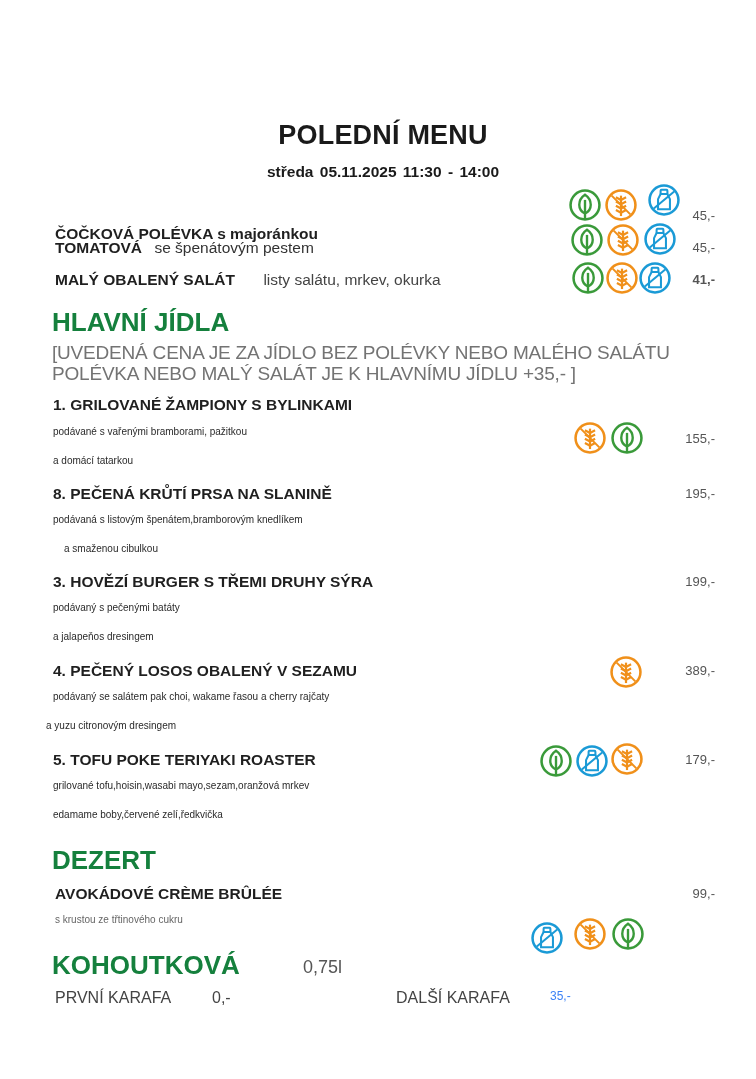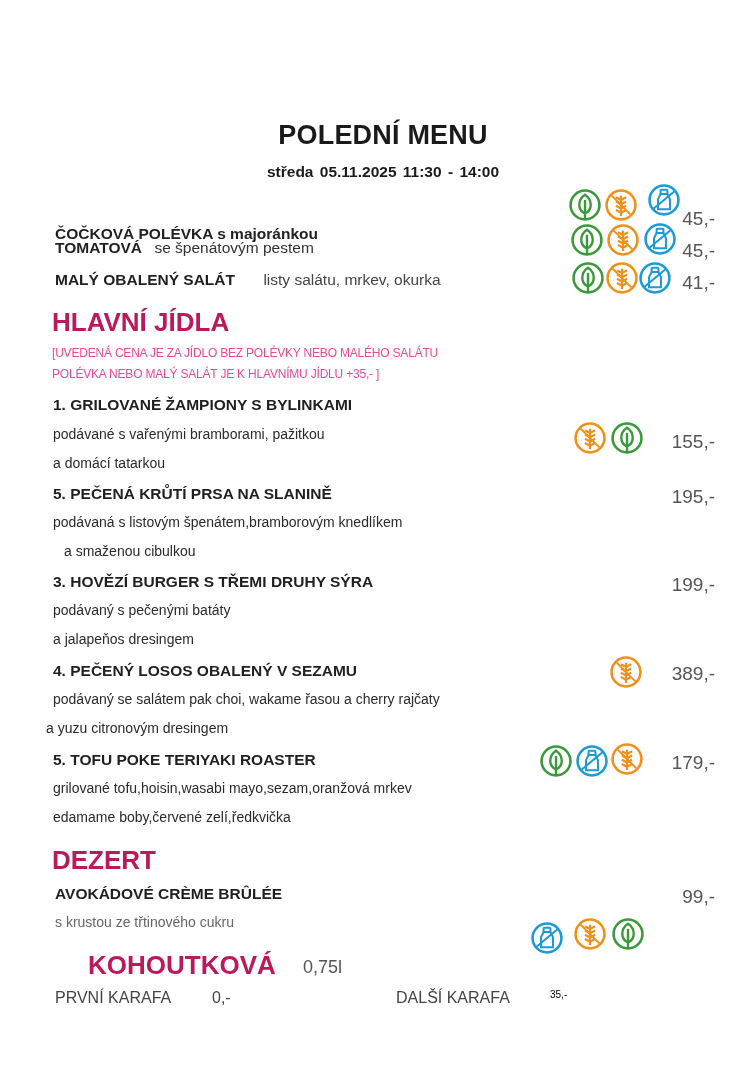--- a/index.html
+++ b/index.html
@@ -4,24 +4,24 @@
 <style>
   * { margin: 0; padding: 0; box-sizing: border-box; }
   html, body { width: 756px; height: 1079px; background: #ffffff; overflow: hidden; }
   body { position: relative; font-family: "Liberation Sans", "DejaVu Sans", sans-serif; color: #1a1a1a; }
   .abs { position: absolute; white-space: nowrap; }
   .title { top: 120px; left: 0; width: 766px; text-align: center; font-size: 27px; font-weight: bold; letter-spacing: 0.2px; }
   .subtitle { top: 163px; left: 0; width: 766px; text-align: center; font-size: 15.5px; font-weight: bold; word-spacing: 2px; }
   .bold { font-weight: bold; font-size: 15.5px; color: #1f1f1f; }
   .light { font-weight: normal; font-size: 15.5px; color: #333; }
   .thin { font-weight: normal; color: #555; }
-  .price { font-size: 19px; color: #555; text-align: right; }
-  .section { font-size: 26px; font-weight: bold; color: #be185d; }
-  .note { font-size: 12px; color: #ec4899; line-height: 20px; letter-spacing: -0.2px; }
-  .desc { font-size: 14px; color: #2a2a2a; }
+  .price { font-size: 13px; color: #555; text-align: right; }
+  .section { font-size: 26px; font-weight: bold; color: #15803d; }
+  .note { font-size: 19px; color: #737373; line-height: 20px; letter-spacing: -0.2px; }
+  .desc { font-size: 10px; color: #2a2a2a; }
   .icon { position: absolute; width: 34px; height: 34px; }
   .icon svg { width: 100%; height: 100%; display: block; }
 </style>
 </head>
 <body>
 
 <svg width="0" height="0" style="position:absolute">
   <defs>
     <symbol id="sym-leaf" viewBox="0 0 40 40">
       <circle cx="20" cy="20" r="17" fill="none" stroke="#3a9a3a" stroke-width="3"></circle>
@@ -84,21 +84,21 @@
 <div class="icon" style="left:643px;top:222px;">
     <svg>
       <use href="#sym-milk"></use>
     </svg>
   </div>
 
 <div class="abs" style="top:271px;left:55px;">
   <span class="bold">MALÝ OBALENÝ SALÁT</span>
   <span class="light" style="margin-left:24px;color:#444;">listy salátu, mrkev, okurka</span>
 </div>
-<div class="abs price" style="top:272px;left:660px;width:55px;">41,-</div>
+<div class="abs price" style="top:272px;left:660px;width:55px;font-weight:bold;">41,-</div>
 <div class="icon" style="left:571px;top:261px;">
     <svg>
       <use href="#sym-leaf"></use>
     </svg>
   </div>
 <div class="icon" style="left:605px;top:261px;">
     <svg>
       <use href="#sym-wheat"></use>
     </svg>
   </div>
@@ -120,21 +120,21 @@
     <svg>
       <use href="#sym-wheat"></use>
     </svg>
   </div>
 <div class="icon" style="left:610px;top:421px;">
     <svg>
       <use href="#sym-leaf"></use>
     </svg>
   </div>
 
-<div class="abs bold" style="top:485px;left:53px;">5. PEČENÁ KRŮTÍ PRSA NA SLANINĚ</div>
+<div class="abs bold" style="top:485px;left:53px;">8. PEČENÁ KRŮTÍ PRSA NA SLANINĚ</div>
 <div class="abs price" style="top:486px;left:660px;width:55px;">195,-</div>
 <div class="abs desc" style="top:514px;left:53px;">podávaná s listovým špenátem,bramborovým knedlíkem</div>
 <div class="abs desc" style="top:543px;left:64px;">a smaženou cibulkou</div>
 
 <div class="abs bold" style="top:573px;left:53px;">3. HOVĚZÍ BURGER S TŘEMI DRUHY SÝRA</div>
 <div class="abs price" style="top:574px;left:660px;width:55px;">199,-</div>
 <div class="abs desc" style="top:602px;left:53px;">podávaný s pečenými batáty</div>
 <div class="abs desc" style="top:631px;left:53px;">a jalapeňos dresingem</div>
 
 <div class="abs bold" style="top:662px;left:53px;">4. PEČENÝ LOSOS OBALENÝ V SEZAMU</div>
@@ -180,18 +180,18 @@
     <svg>
       <use href="#sym-wheat"></use>
     </svg>
   </div>
 <div class="icon" style="left:611px;top:917px;">
     <svg>
       <use href="#sym-leaf"></use>
     </svg>
   </div>
 
-<div class="abs section" style="top:950px;left:52px;margin-left:36px;">KOHOUTKOVÁ</div>
+<div class="abs section" style="top:950px;left:52px;">KOHOUTKOVÁ</div>
 <div class="abs thin" style="top:957px;left:303px;font-size:18px;">0,75l</div>
 <div class="abs thin" style="top:989px;left:55px;font-size:16px;color:#444;text-align:right;">PRVNÍ KARAFA</div>
 <div class="abs thin" style="top:989px;left:212px;font-size:16px;color:#444;">0,-</div>
 <div class="abs thin" style="top:989px;left:396px;font-size:16px;color:#444;">DALŠÍ KARAFA</div>
-<div class="abs thin" style="top:989px;left:550px;font-size:10px;color:#000000;">35,-</div>
+<div class="abs thin" style="top:989px;left:550px;font-size:12px;color:#3b82f6;">35,-</div>
 
 </body></html>

